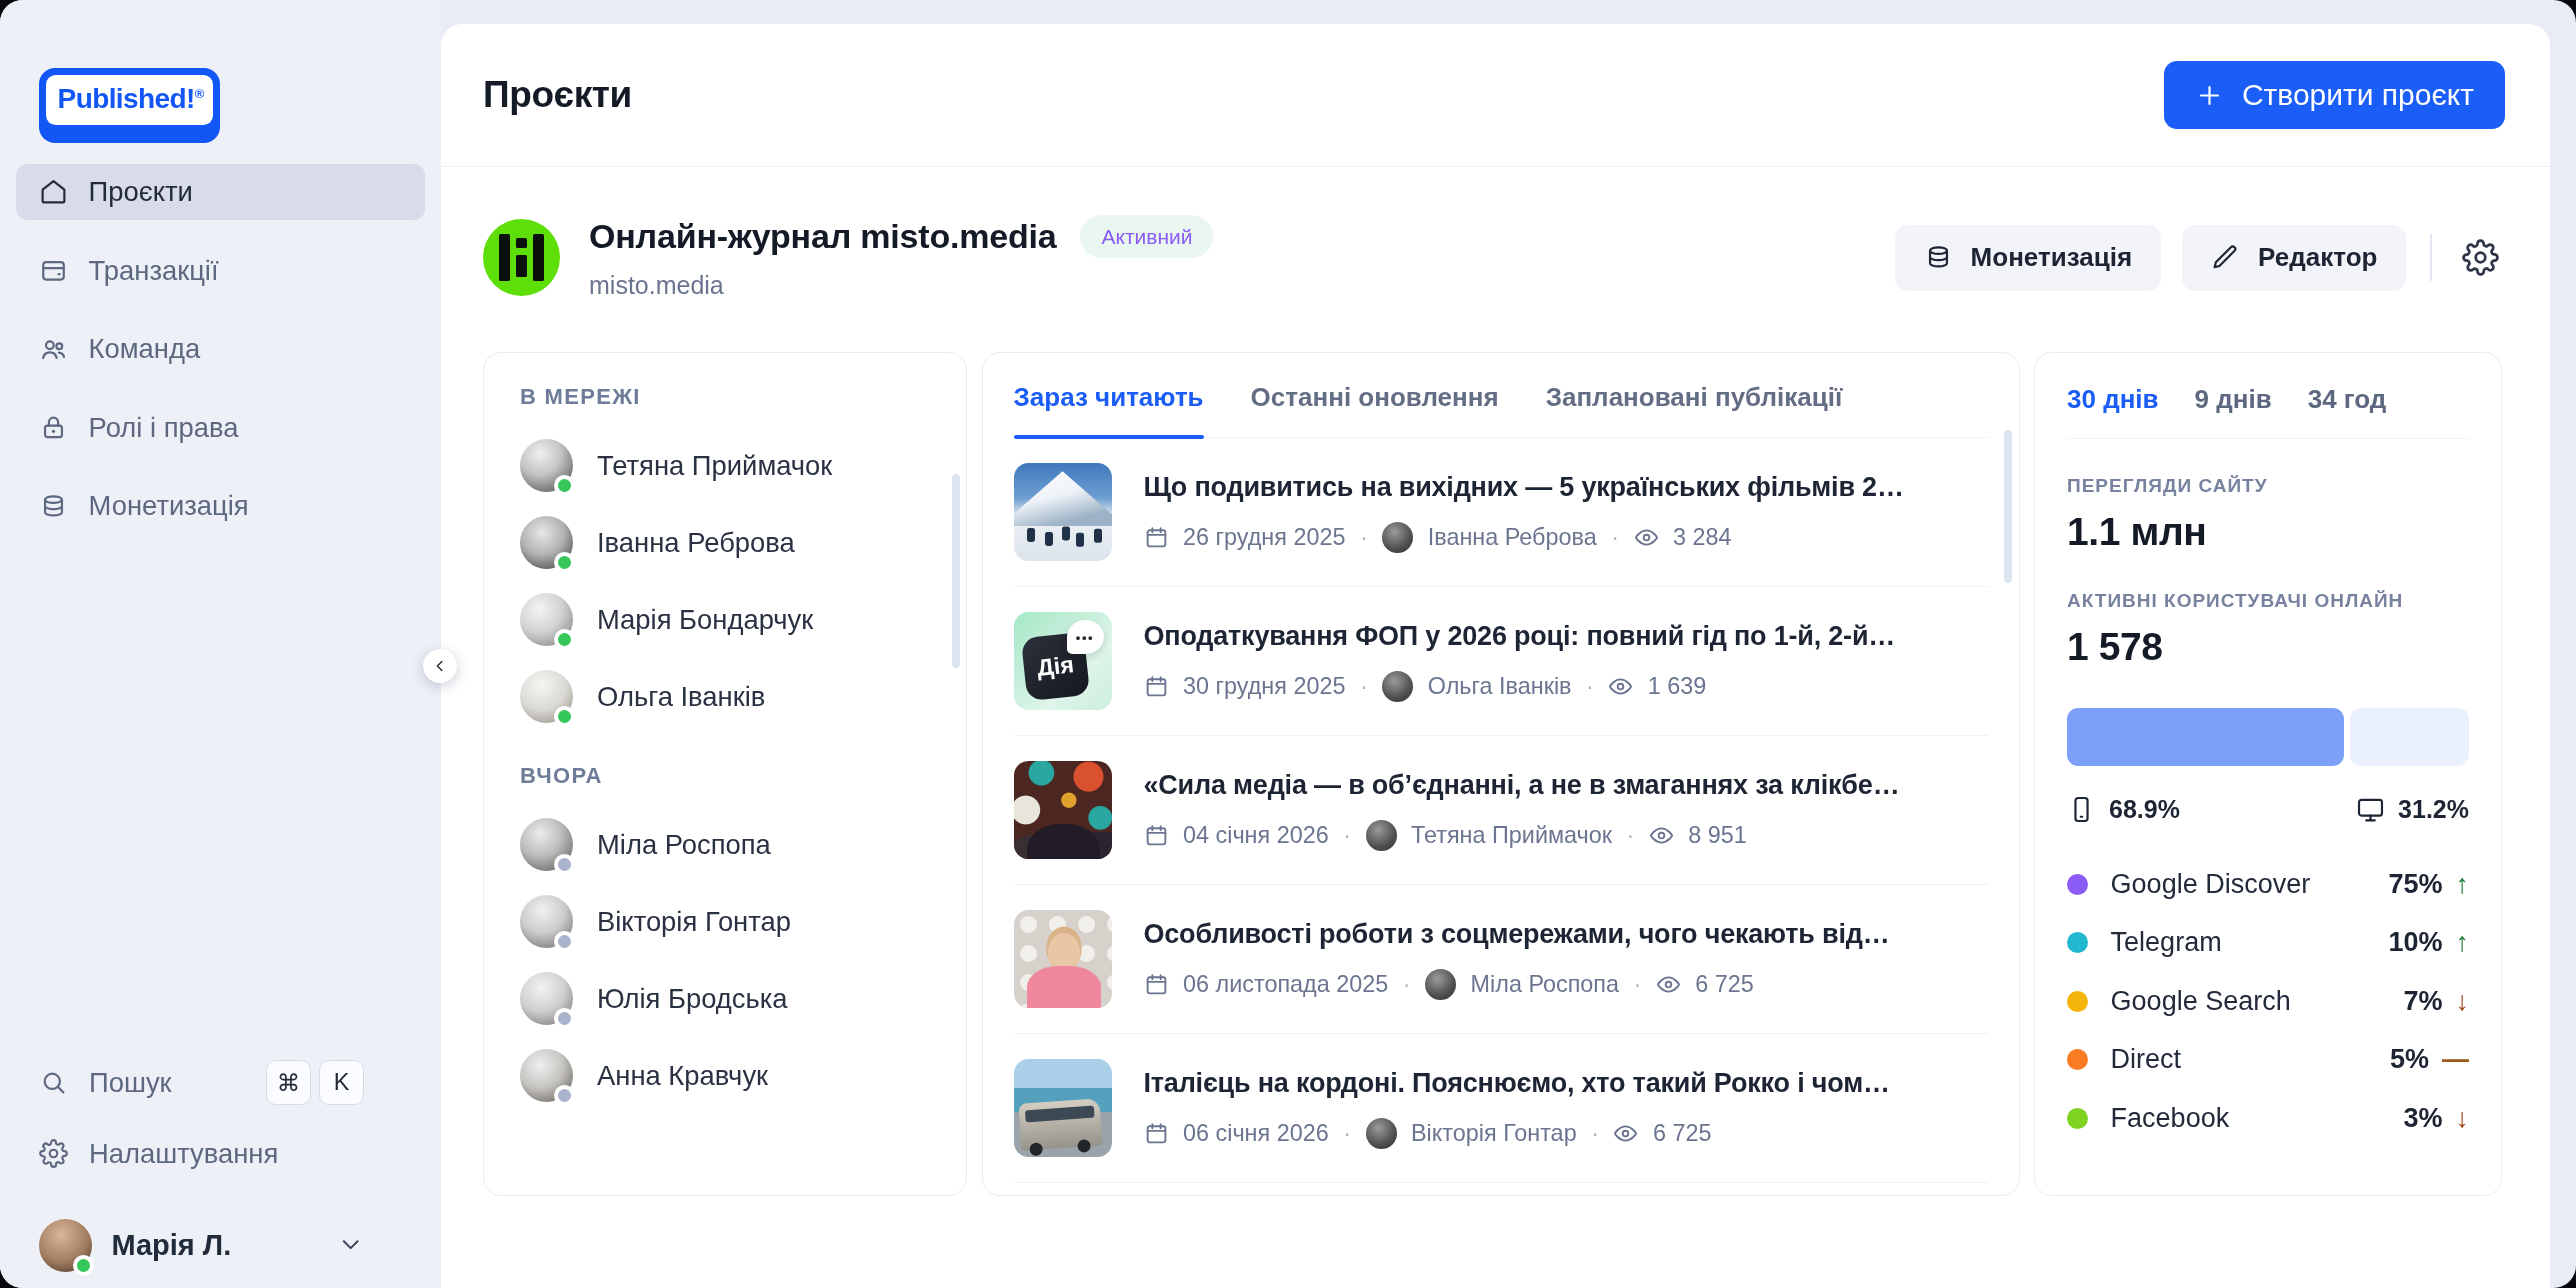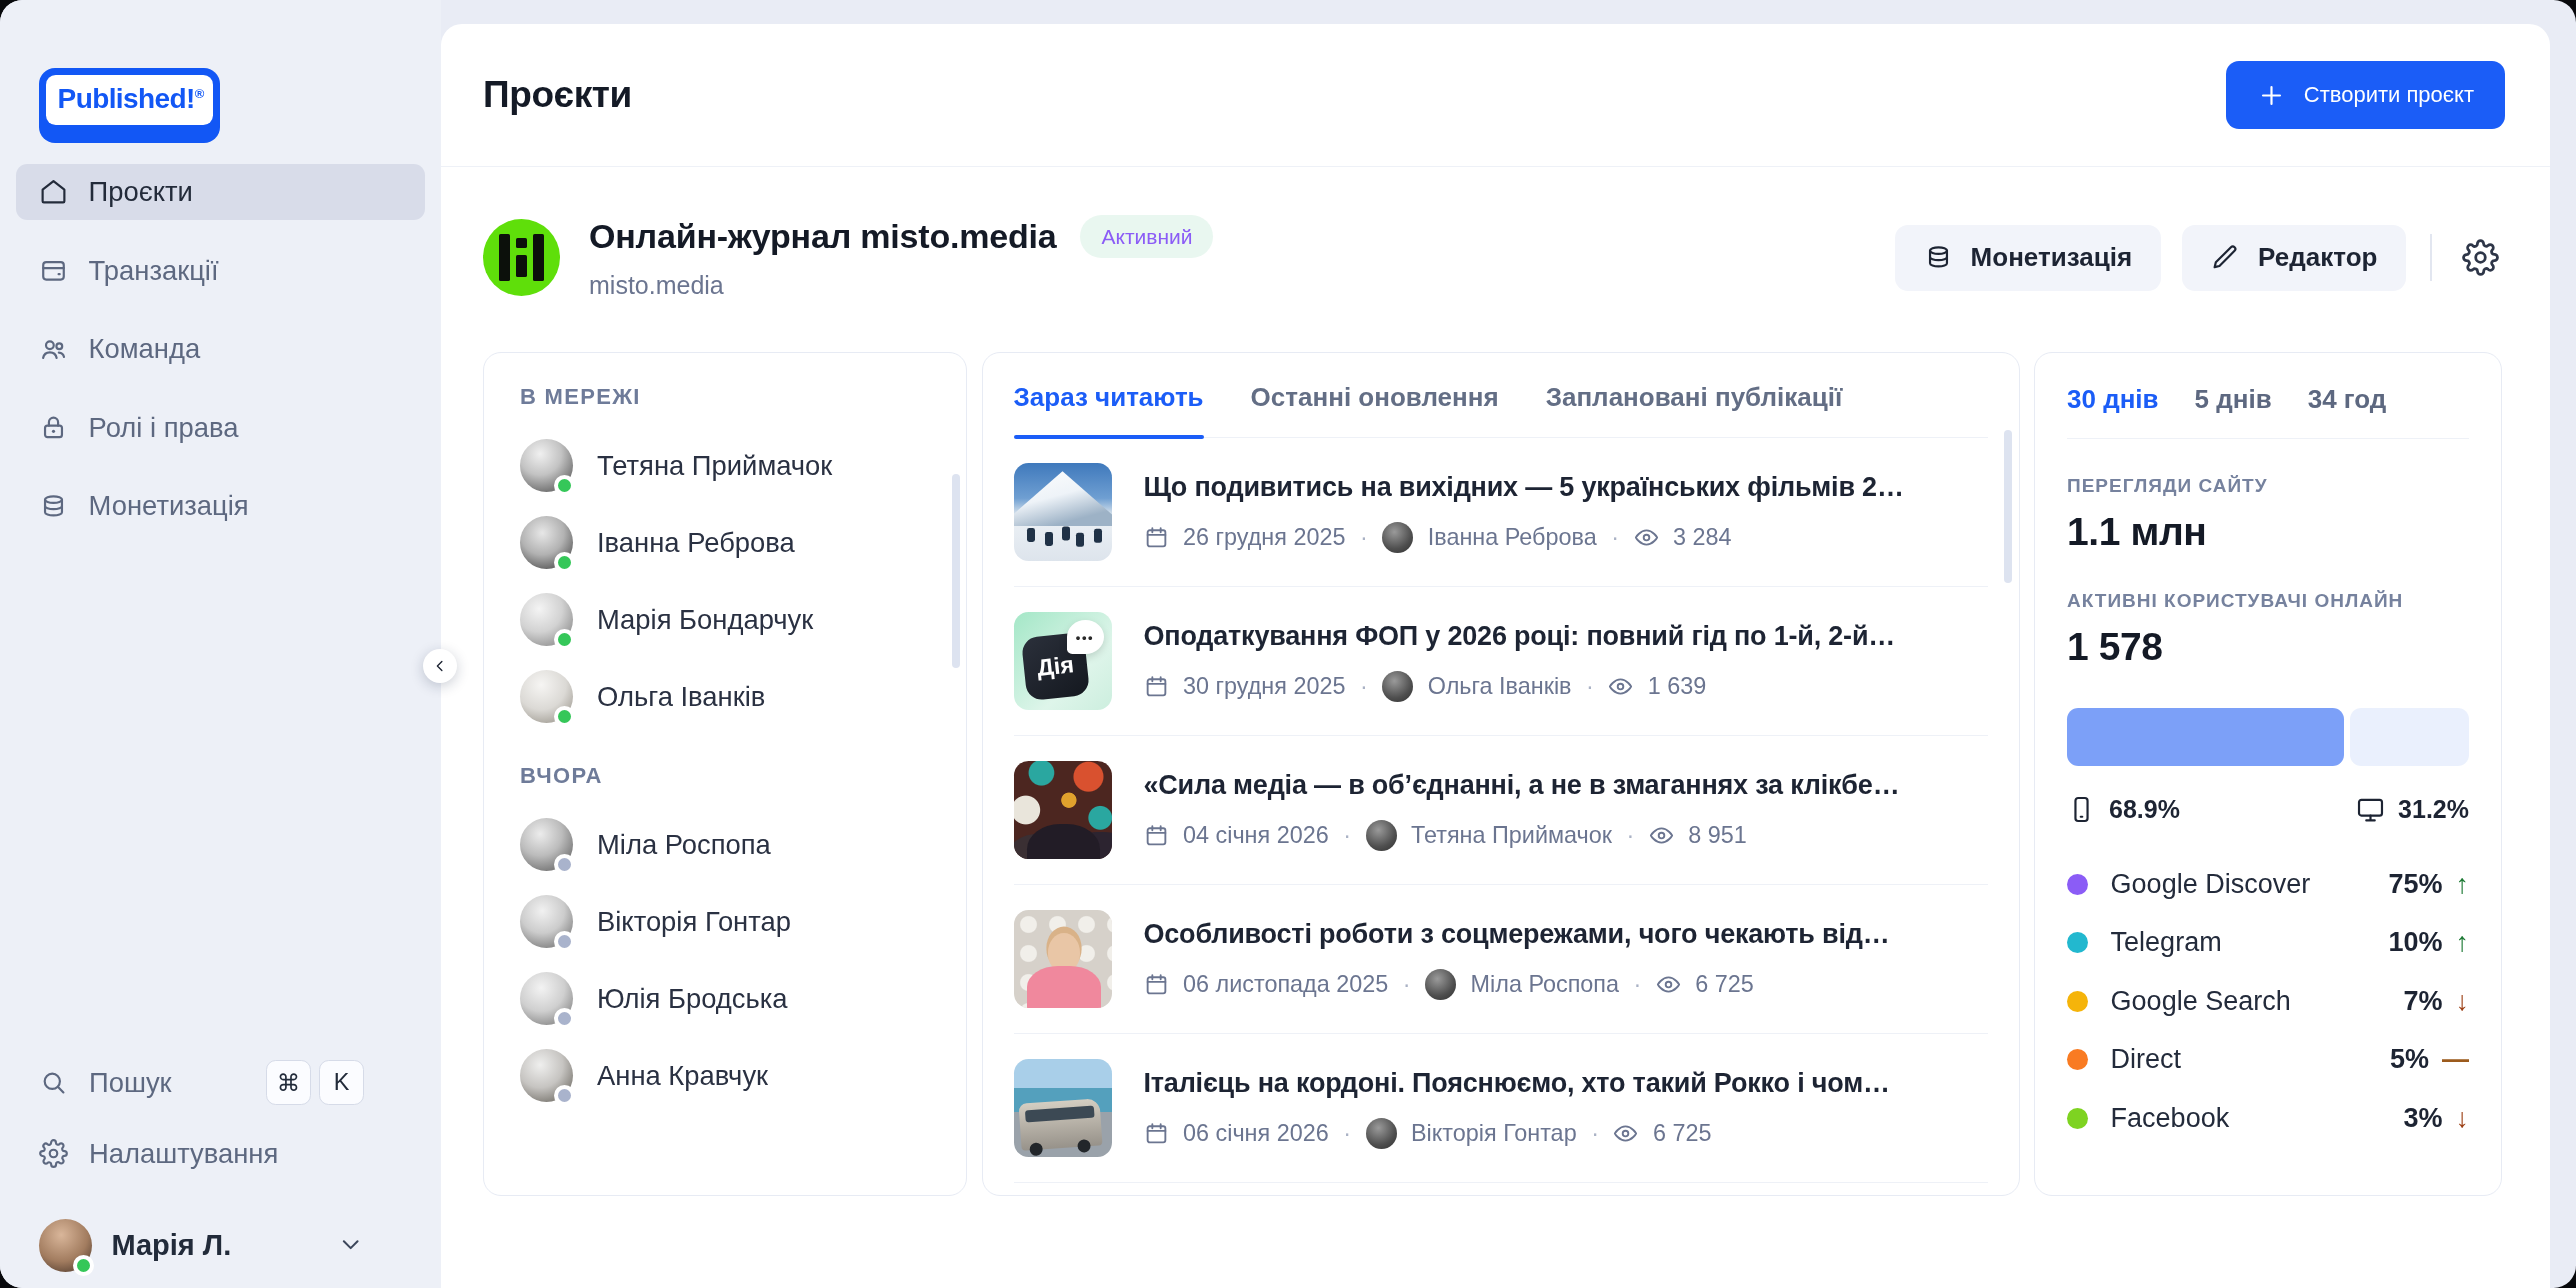--- a/index.html
+++ b/index.html
@@ -27,21 +27,21 @@
   .user-chevron{margin-left:auto;color:#3c465b;}
   .user-chevron svg{width:27.4px;height:27.4px;}
   .collapse-btn{position:absolute;left:423px;top:649px;width:34px;height:34px;border-radius:50%;background:#fff;
       box-shadow:0 3.2px 13px rgba(25,35,70,.22);display:flex;align-items:center;justify-content:center;color:#1d2433;z-index:6;cursor:pointer;}
   .collapse-btn svg{width:18px;height:18px;}
 
   
   .main{flex:1;margin:24px 26px 0 0;background:#fff;border-radius:21px 21px 0 0;display:flex;flex-direction:column;min-width:0;box-sizing:border-box;}
   .card-header{display:flex;align-items:center;justify-content:space-between;padding:0 45px 0 42px;height:142px;border-bottom:1.6px solid #eef1f7;flex:none;}
   .page-title{font-size:37px;font-weight:700;color:#141a26;letter-spacing:-0.4px;}
-  .create-btn{display:flex;align-items:center;gap:18px;background:#1b5df7;color:#fff;font-size:22px;font-weight:500;height:68px;padding:0 31px;border-radius:13px;border:none;cursor:pointer;font-family:inherit;}
+  .create-btn{display:flex;align-items:center;gap:18px;background:#1b5df7;color:#fff;font-size:30px;font-weight:500;height:68px;padding:0 31px;border-radius:13px;border:none;cursor:pointer;font-family:inherit;}
   .create-btn svg{width:29px;height:29px;}
 
   .project-row{display:flex;align-items:center;padding:48px 45px 52px 42px;flex:none;}
   .project-logo{width:77px;height:77px;border-radius:50%;background:#5fdf0a;display:flex;align-items:center;justify-content:center;gap:6.5px;flex:none;}
   .pl-bar{width:10.5px;height:47px;background:#0c100b;border-radius:1.6px;}
   .pl-mid{display:flex;flex-direction:column;align-items:center;gap:6.5px;}
   .pl-dot{width:10.5px;height:10.5px;background:#0c100b;border-radius:1.6px;}
   .pl-stub{width:10.5px;height:22.6px;background:#0c100b;border-radius:1.6px;}
   .project-info{margin-left:29px;}
   .project-title-row{display:flex;align-items:center;gap:24px;}
@@ -482,21 +482,21 @@
               <span>6 725</span>
             </div>
           </div>
         </div>
         <span class="scroll-thumb" style="right:6.5px;top:77px;height:153px;"></span>
       </section>
 
       <section class="panel stats-panel">
         <div class="r-tabs">
           <span class="r-tab active">30 днів</span>
-          <span class="r-tab">5 днів</span>
+          <span class="r-tab">9 днів</span>
           <span class="r-tab">34 год</span>
         </div>
 
         <div class="stat-label">ПЕРЕГЛЯДИ САЙТУ</div>
         <div class="stat-value">1.1 млн</div>
 
         <div class="stat-label">АКТИВНІ КОРИСТУВАЧІ ОНЛАЙН</div>
         <div class="stat-value">1 578</div>
 
         <div class="bar">

